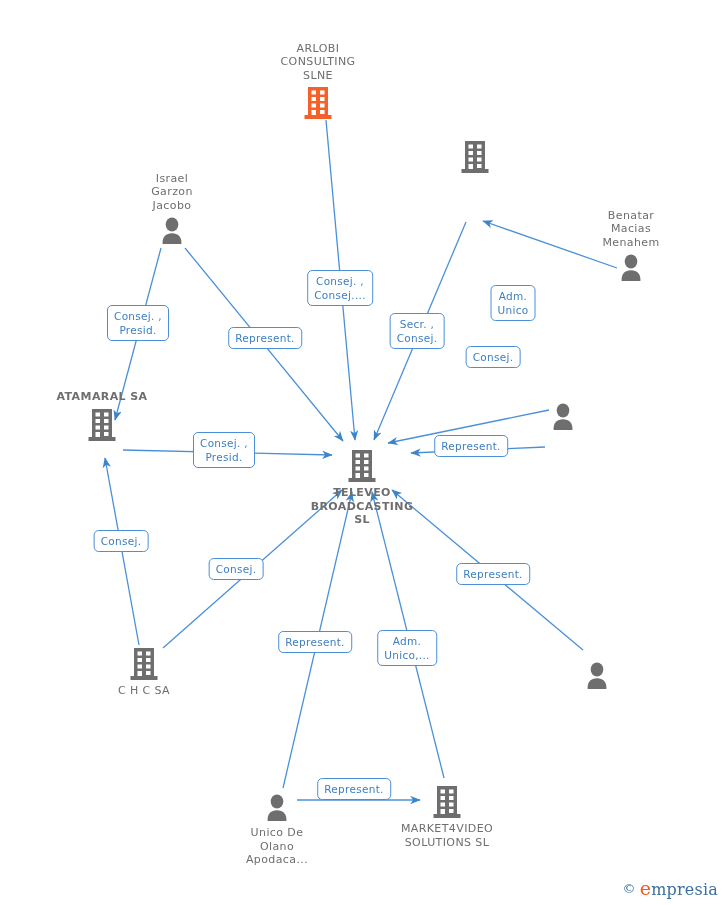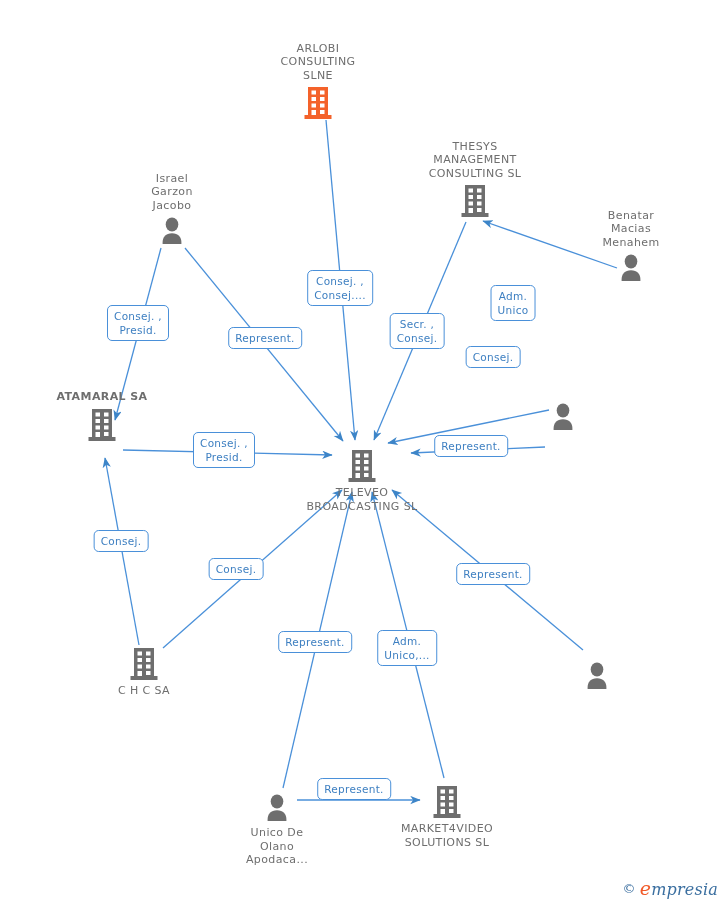--- a/index.html
+++ b/index.html
@@ -71,21 +71,20 @@
     display: flex;
     align-items: center;
     gap: 4px;
   }
   #watermark .copy {
     font-size: 13px;
     color: #3b6fa0;
   }
   #watermark .brand {
     font-family: "DejaVu Serif", serif;
-    font-style: italic;
     font-size: 16px;
     color: #3b6fa0;
     text-align: right;
   }
   #watermark .brand .e {
     color: #f15a29;
     font-size: 19px;
   }
 </style>
 </head>
@@ -129,23 +128,20 @@
             <rect x="17" y="4.5" width="4.5" height="4" fill="#ffffff"></rect>
             <rect x="8.5" y="11" width="4.5" height="4" fill="#ffffff"></rect>
             <rect x="17" y="11" width="4.5" height="4" fill="#ffffff"></rect>
             <rect x="8.5" y="17.5" width="4.5" height="4" fill="#ffffff"></rect>
             <rect x="17" y="17.5" width="4.5" height="4" fill="#ffffff"></rect>
             <rect x="8.5" y="24" width="4.5" height="5" fill="#ffffff"></rect>
             <rect x="17" y="24" width="4.5" height="4" fill="#ffffff"></rect>
           </svg></span>
       </div>
       <div class="node label-above" style="left: 475px; top: 139.5px;">
-        <span class="nlabel">THESYS
-MANAGEMENT
-CONSULTING SL</span>
         <span class="glyph"><svg width="30" height="34" viewBox="0 0 30 34" aria-hidden="true">
             <rect x="5" y="1" width="20" height="28" fill="#6e6e6e"></rect>
             <rect x="1.5" y="29" width="27" height="4" fill="#6e6e6e"></rect>
             <rect x="8.5" y="4.5" width="4.5" height="4" fill="#ffffff"></rect>
             <rect x="17" y="4.5" width="4.5" height="4" fill="#ffffff"></rect>
             <rect x="8.5" y="11" width="4.5" height="4" fill="#ffffff"></rect>
             <rect x="17" y="11" width="4.5" height="4" fill="#ffffff"></rect>
             <rect x="8.5" y="17.5" width="4.5" height="4" fill="#ffffff"></rect>
             <rect x="17" y="17.5" width="4.5" height="4" fill="#ffffff"></rect>
             <rect x="8.5" y="24" width="4.5" height="5" fill="#ffffff"></rect>
@@ -184,21 +180,21 @@
             <rect x="8.5" y="24" width="4.5" height="5" fill="#ffffff"></rect>
             <rect x="17" y="24" width="4.5" height="4" fill="#ffffff"></rect>
           </svg></span>
       </div>
       <div class="node label-above" style="left: 563px; top: 402px;">
         <span class="glyph"><svg width="28" height="30" viewBox="0 0 28 30" aria-hidden="true">
             <ellipse cx="14" cy="8.5" rx="6.3" ry="7" fill="#6e6e6e"></ellipse>
             <path d="M14 17.2c-6.2 0-9.4 3.9-9.4 9.3 0 0.9 0 1.6 0 1.6h18.8s0-0.7 0-1.6c0-5.4-3.2-9.3-9.4-9.3z" fill="#6e6e6e"></path>
           </svg></span>
       </div>
-      <div class="node label-below" style="left: 362px; top: 449px;">
+      <div class="node label-below" style="left: 362px; top: 449px; font-weight: bold;">
         <span class="glyph"><svg width="30" height="34" viewBox="0 0 30 34" aria-hidden="true">
             <rect x="5" y="1" width="20" height="28" fill="#6e6e6e"></rect>
             <rect x="1.5" y="29" width="27" height="4" fill="#6e6e6e"></rect>
             <rect x="8.5" y="4.5" width="4.5" height="4" fill="#ffffff"></rect>
             <rect x="17" y="4.5" width="4.5" height="4" fill="#ffffff"></rect>
             <rect x="8.5" y="11" width="4.5" height="4" fill="#ffffff"></rect>
             <rect x="17" y="11" width="4.5" height="4" fill="#ffffff"></rect>
             <rect x="8.5" y="17.5" width="4.5" height="4" fill="#ffffff"></rect>
             <rect x="17" y="17.5" width="4.5" height="4" fill="#ffffff"></rect>
             <rect x="8.5" y="24" width="4.5" height="5" fill="#ffffff"></rect>

